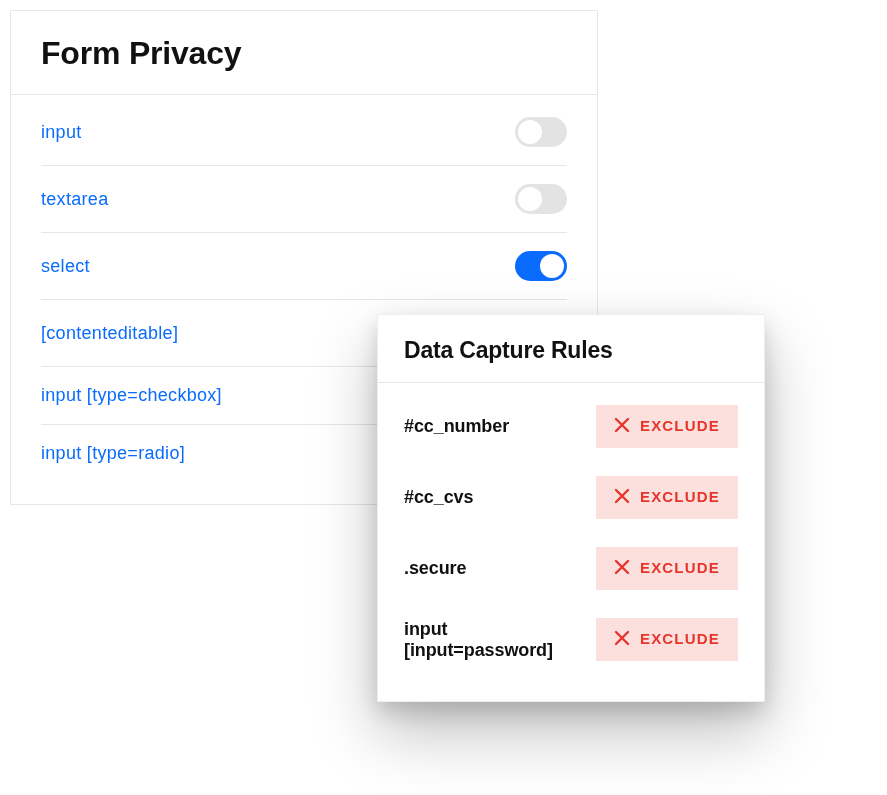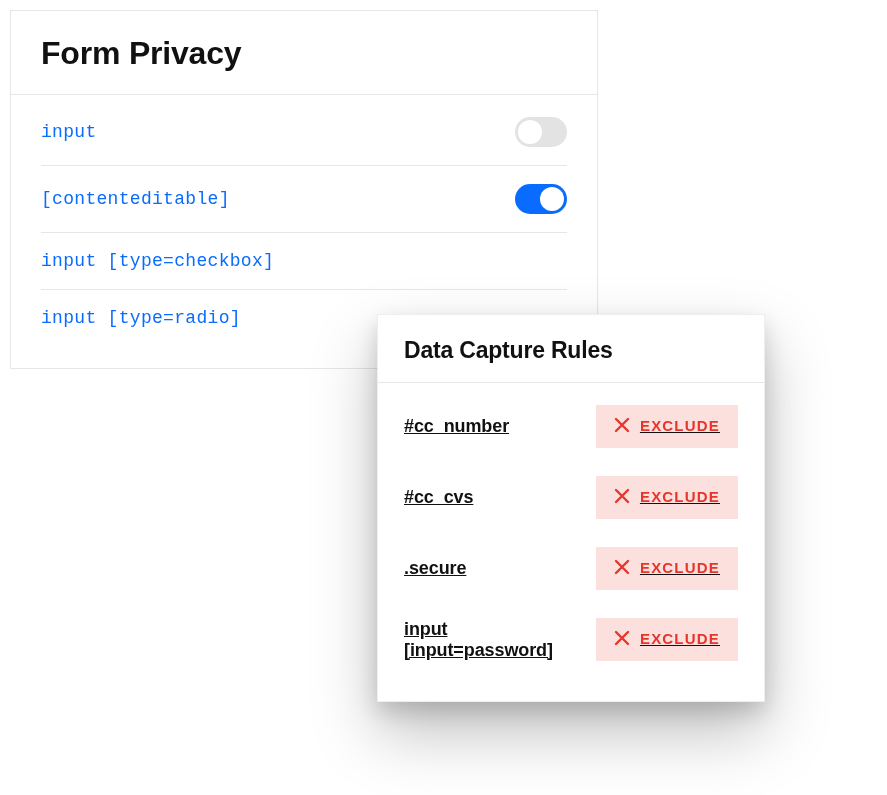--- a/index.html
+++ b/index.html
@@ -41,21 +41,21 @@
   }
   .privacy-row {
     display: flex;
     align-items: center;
     justify-content: space-between;
     padding: 18px 0;
     border-bottom: 1px solid #e6e6e6;
   }
   .privacy-row:last-child { border-bottom: none; text-align: center; }
   .selector-text {
-    font-family: Liberation Mono, monospace;
+    font-family: Liberation Sans, sans-serif;
     font-size: 18px;
     color: #0a6cff;
     letter-spacing: 0.3px;
   }
 
   
   .toggle {
     width: 52px;
     height: 30px;
     border-radius: 15px;
@@ -88,21 +88,20 @@
     padding: 22px 26px 18px 26px;
     border-bottom: 1px solid #e6e6e6;
   }
   .rules-title {
     font-size: 23px;
     font-weight: 700;
     letter-spacing: -0.2px;
   }
   .rules-body {
     padding: 8px 26px 0 26px;
-    text-decoration: underline;
   }
   .rule-row {
     display: flex;
     align-items: center;
     justify-content: space-between;
     padding: 14px 0;
   }
   .rule-selector {
     font-size: 18px;
     font-weight: 700;
@@ -141,21 +140,33 @@
     </div>
     <div class="privacy-body">
 
       <div class="privacy-row">
         <span class="selector-text">input</span>
         <div class="toggle off">
             <div class="knob"></div>
           </div>
       </div>
 
-
+      <div class="privacy-row">
+        <span class="selector-text">textarea</span>
+        <div class="toggle off">
+            <div class="knob"></div>
+          </div>
+      </div>
+
+      <div class="privacy-row">
+        <span class="selector-text">select</span>
+        <div class="toggle on">
+            <div class="knob"></div>
+          </div>
+      </div>
 
       <div class="privacy-row">
         <span class="selector-text">[contenteditable]</span>
         <div class="toggle on">
             <div class="knob"></div>
           </div>
       </div>
 
       <div class="privacy-row">
         <span class="selector-text">input [type=checkbox]</span>

